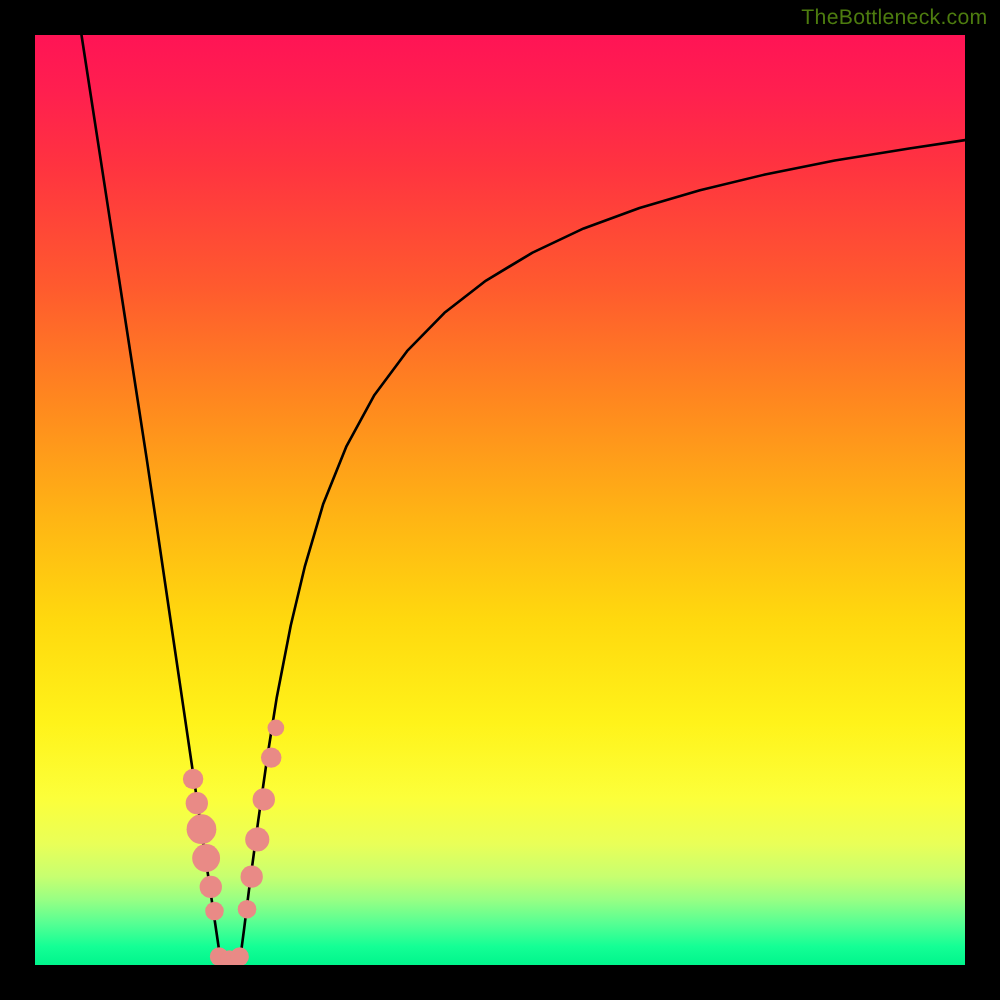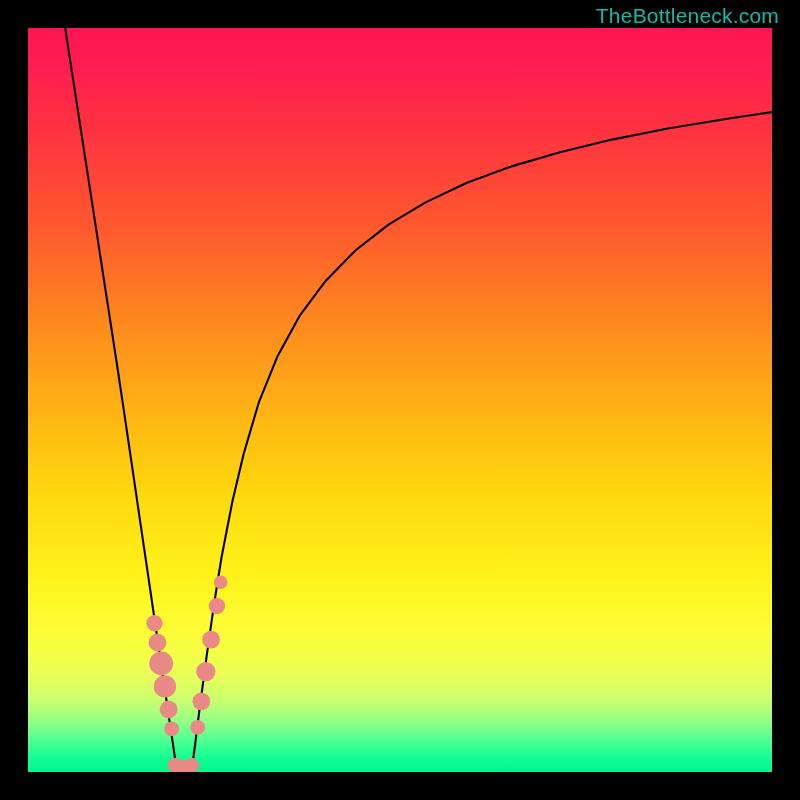--- a/index.html
+++ b/index.html
@@ -43,23 +43,23 @@
       #c7ff70 90.5%,
       #97ff84 93%,
       #57ff93 95.5%,
       #14ff95 98%,
       #00f58c 100%
     );
   }
   .watermark {
     position: absolute;
     top: 4px;
-    right: 21px;
-    color: #14b8a6;
-    font-size: 21px;
+    right: 10px;
+    color: #4d7c0f;
+    font-size: 17px;
     letter-spacing: 0.2px;
     user-select: none;
   }
   svg {
     position: absolute;
     inset: 0;
   }
 </style>
 </head>
 <body>

